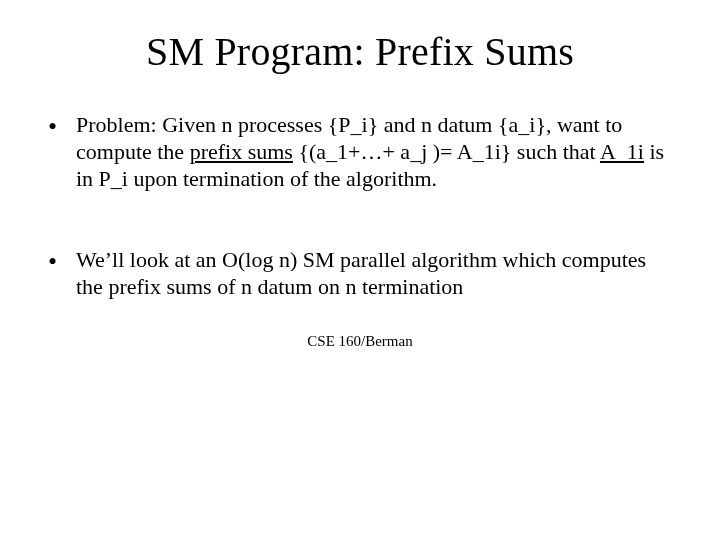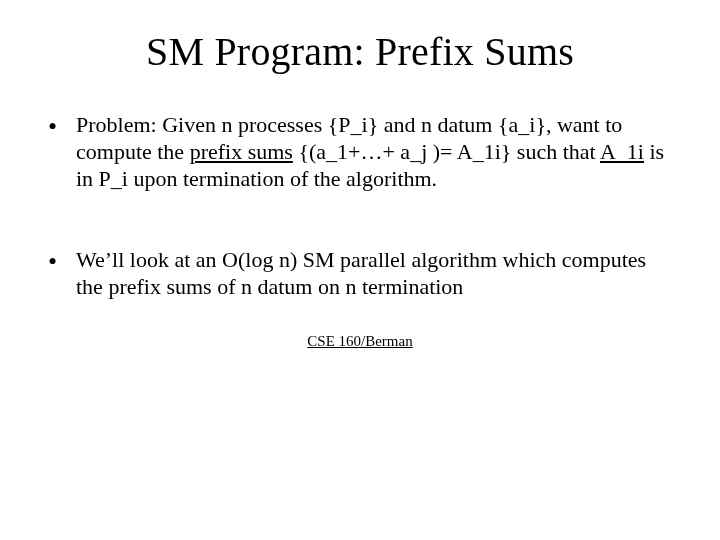--- a/index.html
+++ b/index.html
@@ -49,21 +49,20 @@
   .underline {
     text-decoration: underline;
   }
   .footer {
     position: absolute;
     bottom: 28px;
     left: 0;
     width: 100%;
     text-align: center;
     font-size: 15px;
-    text-decoration: underline;
   }
 </style>
 </head>
 <body>
 
 <div class="slide">
   <h1 class="title">SM Program: Prefix Sums</h1>
 
   <ul class="bullets">
     <li>

